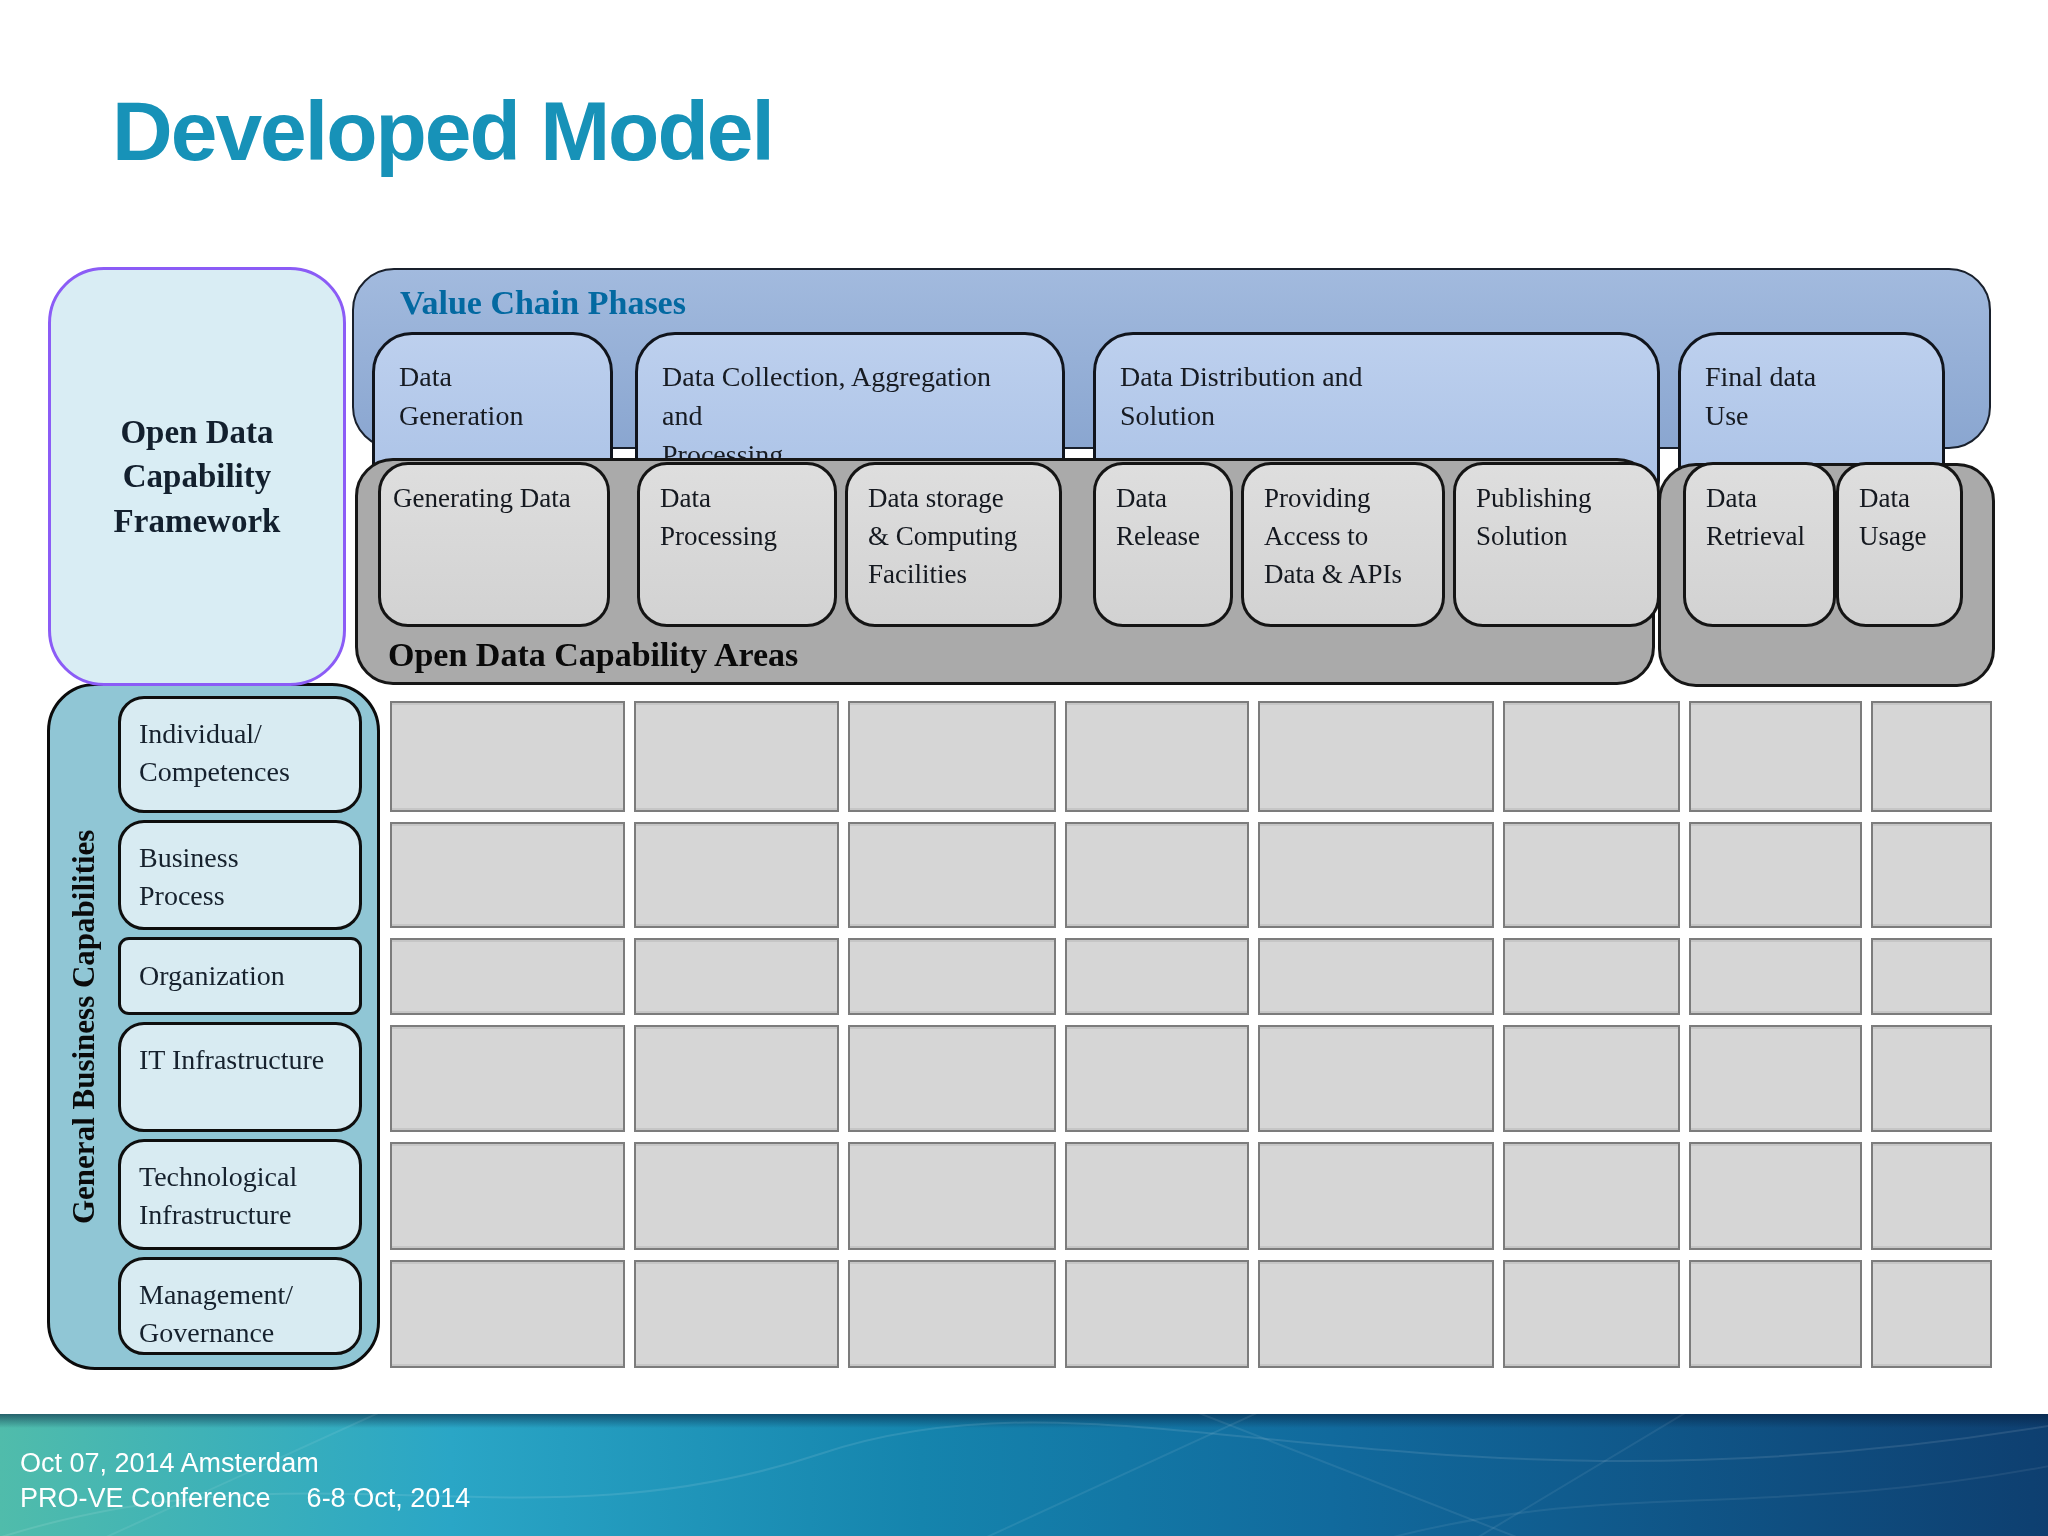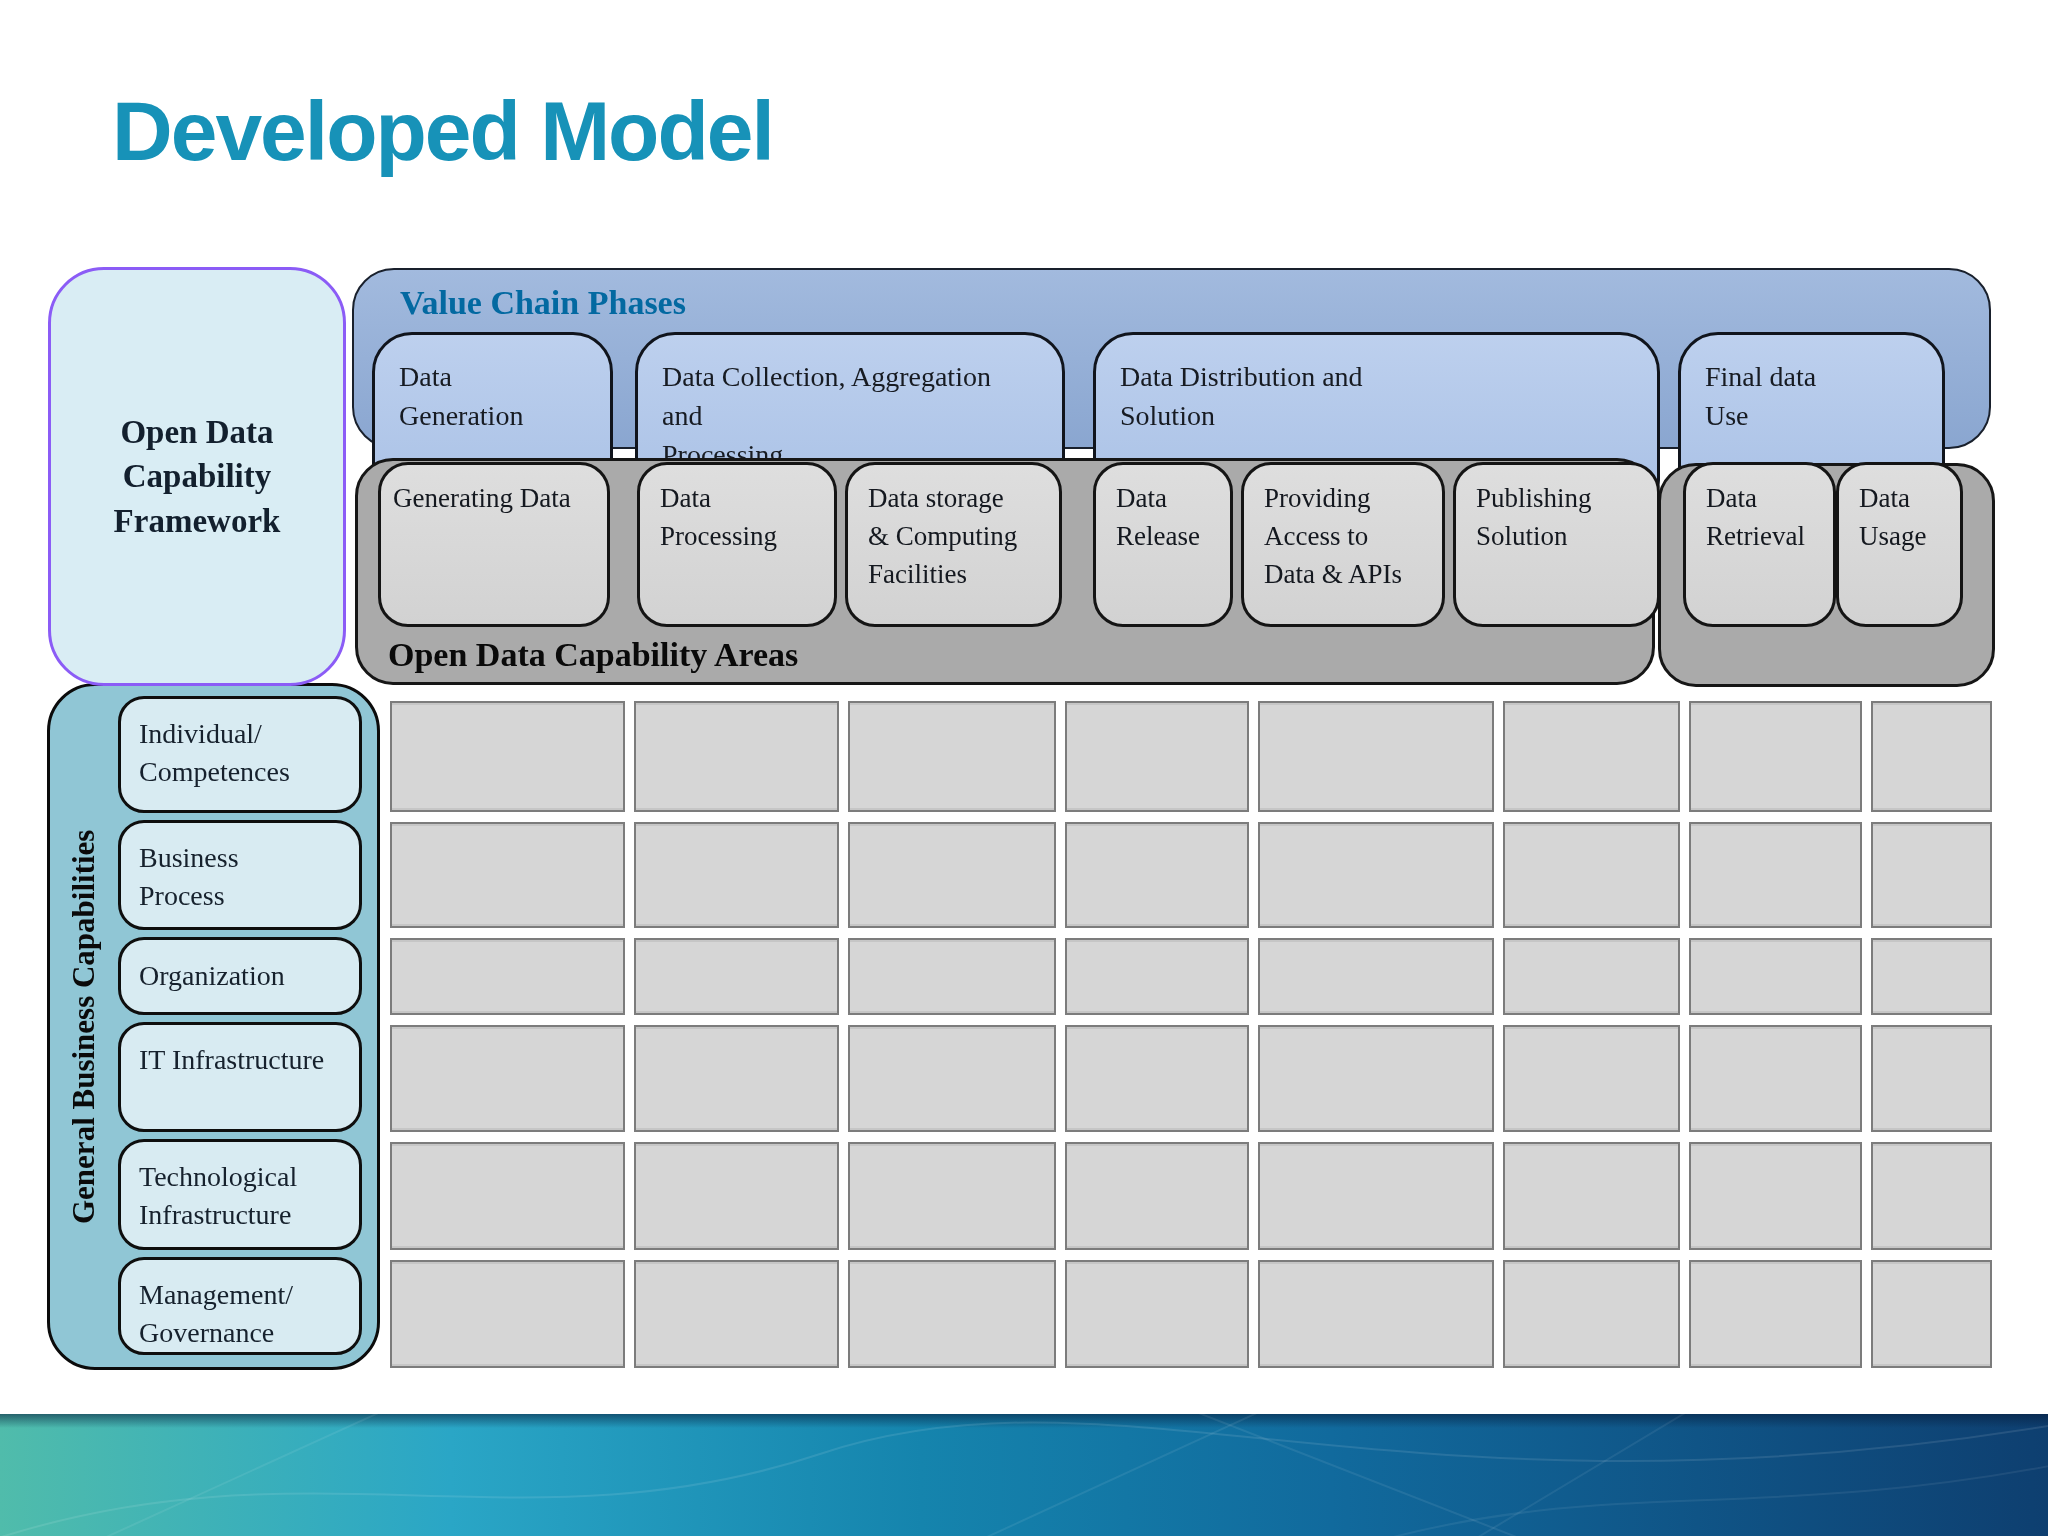--- a/index.html
+++ b/index.html
@@ -104,21 +104,21 @@
   }
   .cap{
     left:118px;width:244px;
     background:#d8ebf2;border:3px solid #0e0e0e;border-radius:26px;
     padding:16px 18px;box-sizing:border-box;
     font-size:28px;line-height:1.35;color:#16212d;
     z-index:2;
   }
   .cap-1{top:696px;height:117px;}
   .cap-2{top:820px;height:110px;}
-  .cap-3{top:937px;height:78px;display:flex;align-items:center;}
+  .cap-3{top:937px;height:78px;display:flex;align-items:center;border-radius:11px;}
   .cap-4{top:1022px;height:110px;}
   .cap-5{top:1139px;height:111px;}
   .cap-6{top:1257px;height:98px;}
 
   
   .capability-grid{
     position:absolute;left:390px;top:701px;
     display:grid;
     grid-template-columns:235px 205px 208px 184px 236px 177px 173px 121px;
     grid-template-rows:111px 106px 77px 107px 108px 108px;
@@ -260,13 +260,20 @@
 
 <div class="abs footer">
   <svg width="2048" height="122" viewBox="0 0 2048 122">
     <path d="M-20,130 C 300,20 520,140 820,40 S 1400,120 2060,10" fill="none" stroke="rgba(255,255,255,0.10)" stroke-width="2"></path>
     <path d="M80,135 L 420,-20" fill="none" stroke="rgba(255,255,255,0.08)" stroke-width="2"></path>
     <path d="M950,140 L 1320,-30" fill="none" stroke="rgba(255,255,255,0.08)" stroke-width="2"></path>
     <path d="M1150,-20 L 1560,140" fill="none" stroke="rgba(255,255,255,0.08)" stroke-width="2"></path>
     <path d="M1350,135 C 1600,60 1750,110 2060,50" fill="none" stroke="rgba(255,255,255,0.07)" stroke-width="2"></path>
     <path d="M1700,-10 L 1450,140" fill="none" stroke="rgba(255,255,255,0.07)" stroke-width="2"></path>
   </svg>
+  <div class="footer-text">
+    <div>Oct 07, 2014 Amsterdam</div>
+    <div class="footer-line2">
+      <span>PRO-VE Conference</span>
+      <span>6-8 Oct, 2014</span>
+    </div>
+  </div>
 </div>
 
 </body></html>

